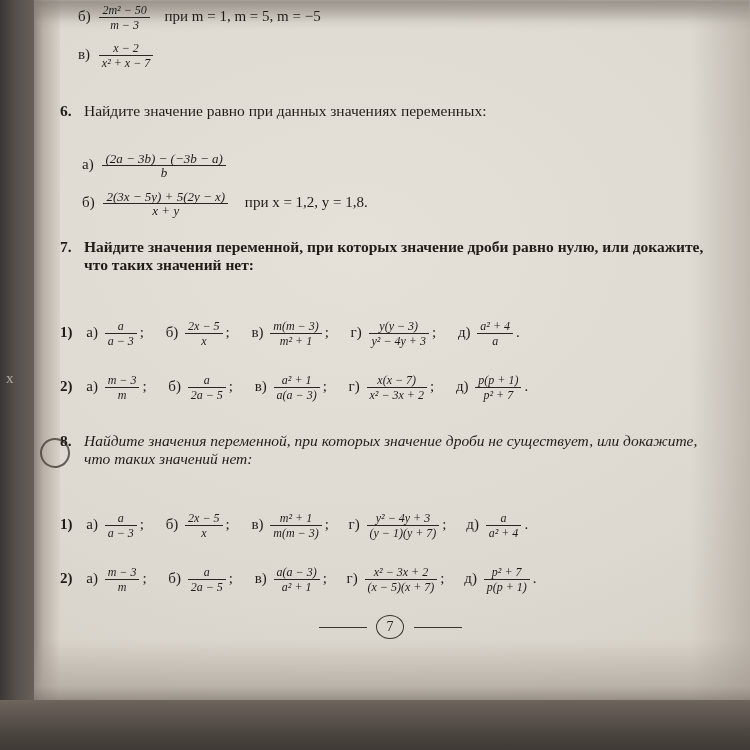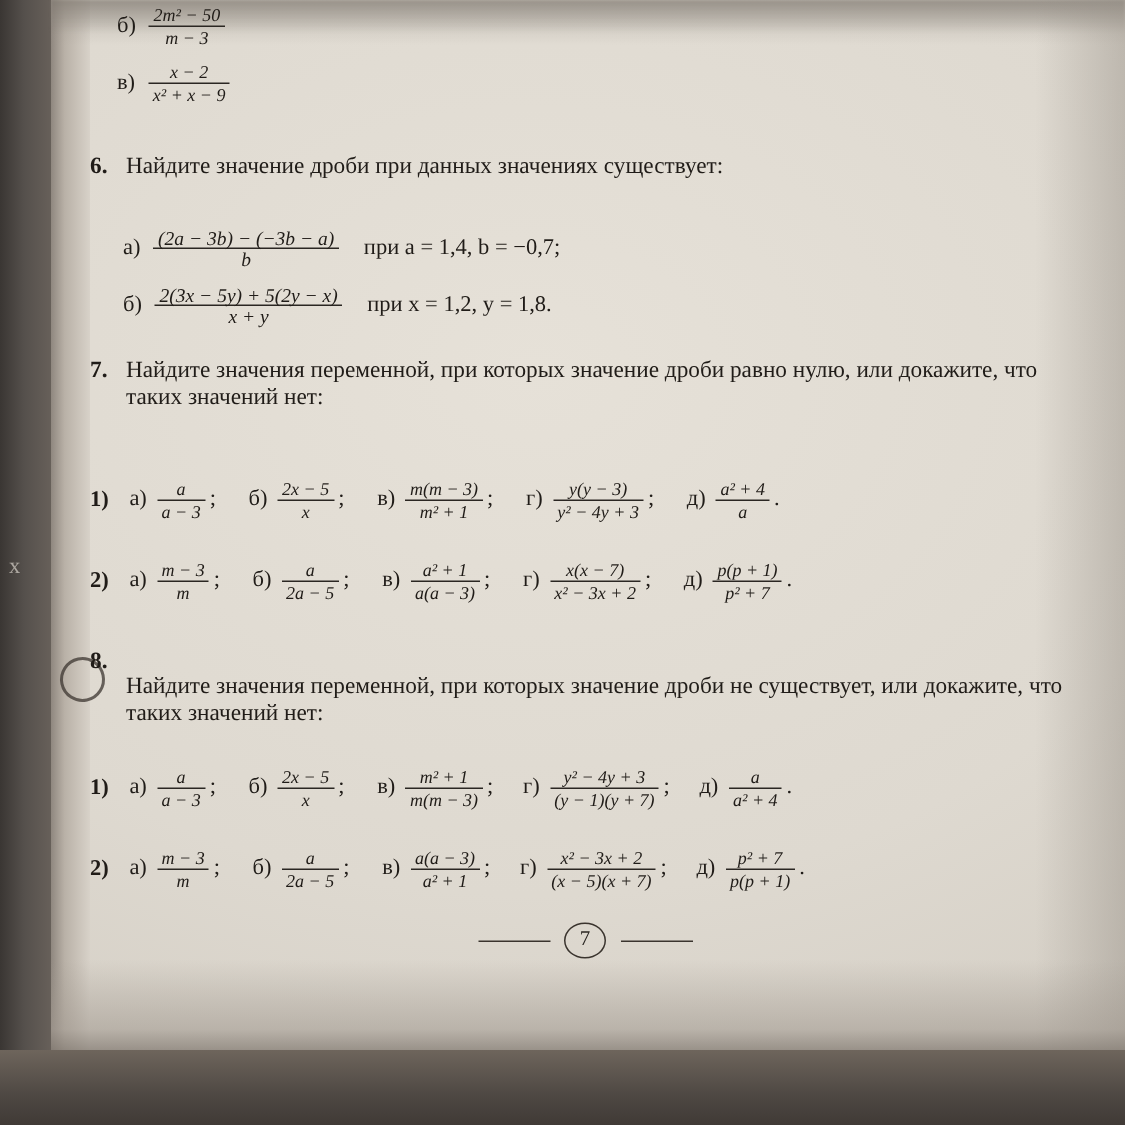--- a/index.html
+++ b/index.html
@@ -103,57 +103,57 @@
   <div class="circle-mark"></div>
 
   <div class="content">
 
     <div class="line" style="left:18px;top:4px;">
       <span class="itm">б)</span>
       <span class="frac">
         <span class="num it">2m² − 50</span>
         <span class="den it">m − 3</span>
       </span>
+      <span class="itm" style="margin-left:8px;">при m = 1, m = 5, m = −5</span>
     </div>
 
     <div class="line" style="left:18px;top:42px;">
       <span class="itm">в)</span>
       <span class="frac">
         <span class="num it">x − 2</span>
-        <span class="den it">x² + x − 9</span>
+        <span class="den it">x² + x − 7</span>
       </span>
     </div>
 
     <div class="line task-head" style="left:0px;top:102px;">
       <span class="num-lbl">6.</span>
     </div>
-    <div class="line task-head" style="left:24px;top:102px;width:620px;white-space:normal;">Найдите значение дроби при данных значениях существует:</div>
+    <div class="line task-head" style="left:24px;top:102px;width:620px;white-space:normal;">Найдите значение равно при данных значениях переменных:</div>
 
     <div class="line" style="left:22px;top:152px;">
       <span class="itm">а)</span>
       <span class="frac big">
         <span class="num it">(2a − 3b) − (−3b − a)</span>
         <span class="den it">b</span>
       </span>
-      <span class="itm" style="margin-left:10px;">при a = 1,4, b = −0,7;</span>
     </div>
 
     <div class="line" style="left:22px;top:190px;">
       <span class="itm">б)</span>
       <span class="frac big">
         <span class="num it">2(3x − 5y) + 5(2y − x)</span>
         <span class="den it">x + y</span>
       </span>
       <span class="itm" style="margin-left:10px;">при x = 1,2, y = 1,8.</span>
     </div>
 
     <div class="line task-head" style="left:0px;top:238px;">
       <span class="num-lbl">7.</span>
     </div>
-    <div class="line task-head" style="left:24px;top:238px;width:628px;white-space:normal;">Найдите значения переменной, при которых значение дроби равно нулю, или докажите, что таких значений нет:</div>
+    <div class="line task-head" style="left:24px;top:238px;width:628px;white-space:normal;font-weight:bold;">Найдите значения переменной, при которых значение дроби равно нулю, или докажите, что таких значений нет:</div>
 
     <div class="line" style="left:0px;top:320px;">
       <span class="itm num-lbl">1)</span>
       <span class="itm" style="margin-left:8px;">
         <span>а)</span>
         <span class="frac">
           <span class="num it">a</span>
           <span class="den it">a − 3</span>
         </span><span>;</span>
       </span>
@@ -222,21 +222,21 @@
         <span class="frac">
           <span class="num it">p(p + 1)</span>
           <span class="den it">p² + 7</span>
         </span><span>.</span>
       </span>
     </div>
 
     <div class="line task-head" style="left:0px;top:432px;">
       <span class="num-lbl">8.</span>
     </div>
-    <div class="line task-head" style="left:24px;top:449px;width:630px;white-space:normal;">Найдите значения переменной, при которых значение дроби не существует, или докажите, что таких значений нет:</div>
+    <div class="line task-head" style="left:24px;top:432px;width:630px;white-space:normal;font-style:italic;">Найдите значения переменной, при которых значение дроби не существует, или докажите, что таких значений нет:</div>
 
     <div class="line" style="left:0px;top:512px;">
       <span class="itm num-lbl">1)</span>
       <span class="itm" style="margin-left:8px;">
         <span>а)</span>
         <span class="frac">
           <span class="num it">a</span>
           <span class="den it">a − 3</span>
         </span><span>;</span>
       </span>

